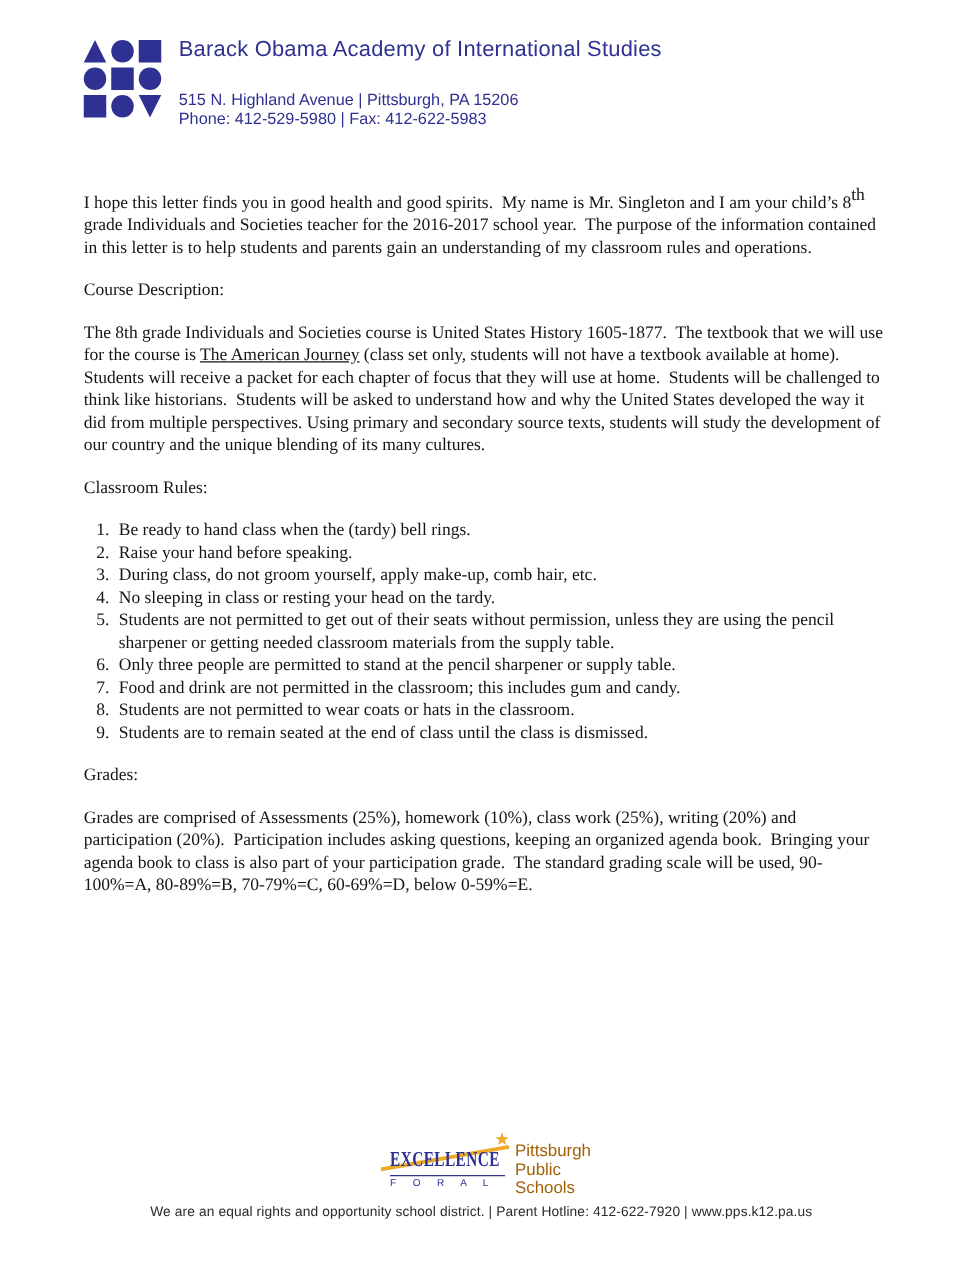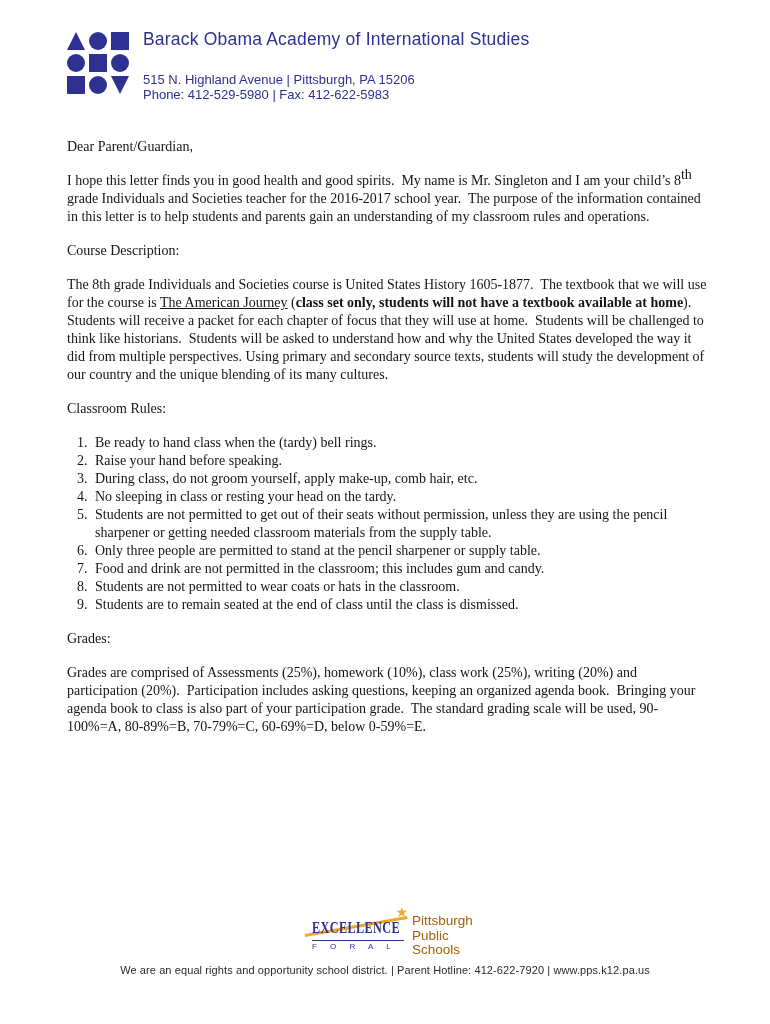--- a/index.html
+++ b/index.html
@@ -59,21 +59,21 @@
     left: 67px;
     width: 640px;
     font-size: 14px;
     line-height: 18px;
   }
   .letter-body p { white-space: pre-wrap; }
   .para { margin-top: 16px; }
   .para-gap-2 { }
   .sup { vertical-align: super; font-size: 14px; line-height: 0; }
   .book-title { text-decoration: underline; }
-  .bold { font-weight: bold; margin-top: 48px; }
+  .bold { font-weight: normal; margin-top: 48px; }
   .rules-list {
     margin-top: 16px;
     padding-left: 24px;
     list-style: decimal outside;
   }
   .rules-list li { padding-left: 4px; }
 
   
   .footer-logo {
     position: absolute;
@@ -164,21 +164,20 @@
         <div class="cell shape-triangle-down"></div>
       </div>
     <div class="header-text">
       <div class="school-name">Barack Obama Academy of International Studies</div>
       <div class="school-sub">515 N. Highland Avenue | Pittsburgh, PA 15206</div>
       <div class="school-sub">Phone: 412-529-5980 | Fax: 412-622-5983</div>
     </div>
   </div>
 
   <div class="letter-body">
-    <p>Dear Parent/Guardian,</p>
 
     <p class="para"><span>I hope this letter finds you in good health and good spirits.  My name is Mr. Singleton and I am your child’s 8</span><span class="sup">th</span><span> grade Individuals and Societies teacher for the 2016-2017 school year.  The purpose of the information contained in this letter is to help students and parents gain an understanding of my classroom rules and operations.</span></p>
 
     <p class="para">Course Description:</p>
 
     <p class="para"><span>The 8th grade Individuals and Societies course is United States History 1605-1877.  The textbook that we will use for the course is </span><span class="book-title">The American Journey</span><span> (</span><span class="bold">class set only, students will not have a textbook available at home</span><span>).  Students will receive a packet for each chapter of focus that they will use at home.  Students will be challenged to think like historians.  Students will be asked to understand how and why the United States developed the way it did from multiple perspectives. Using primary and secondary source texts, students will study the development of our country and the unique blending of its many cultures.</span></p>
 
     <p class="para para-gap-2">Classroom Rules:</p>
 
     <ol class="rules-list">

